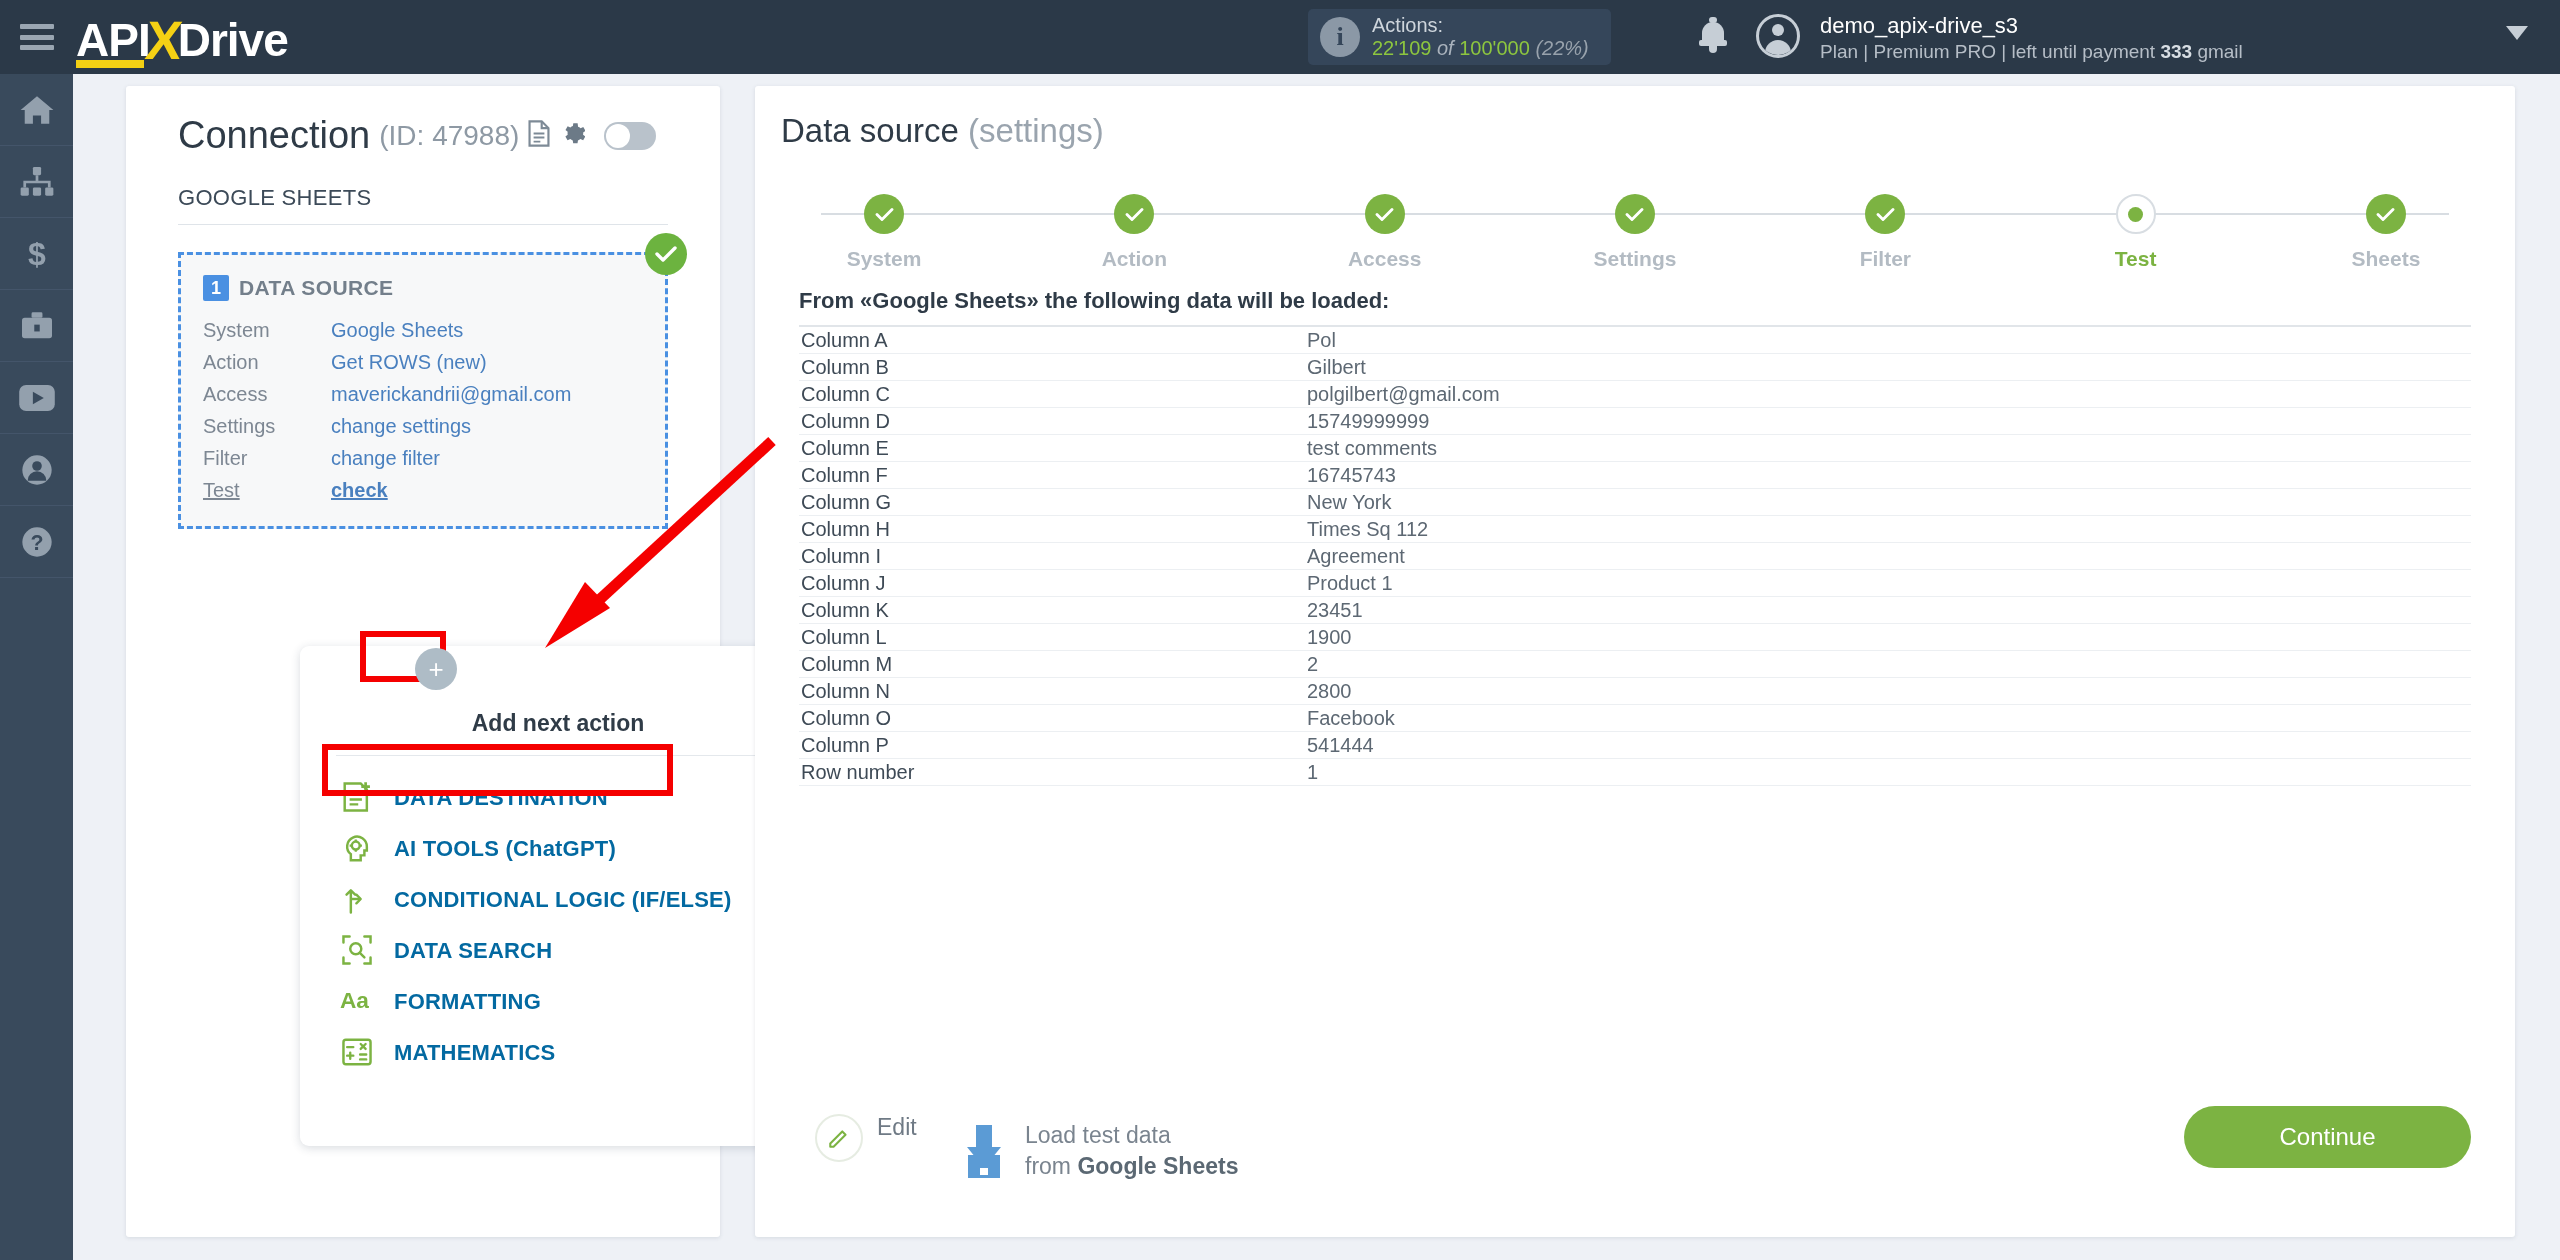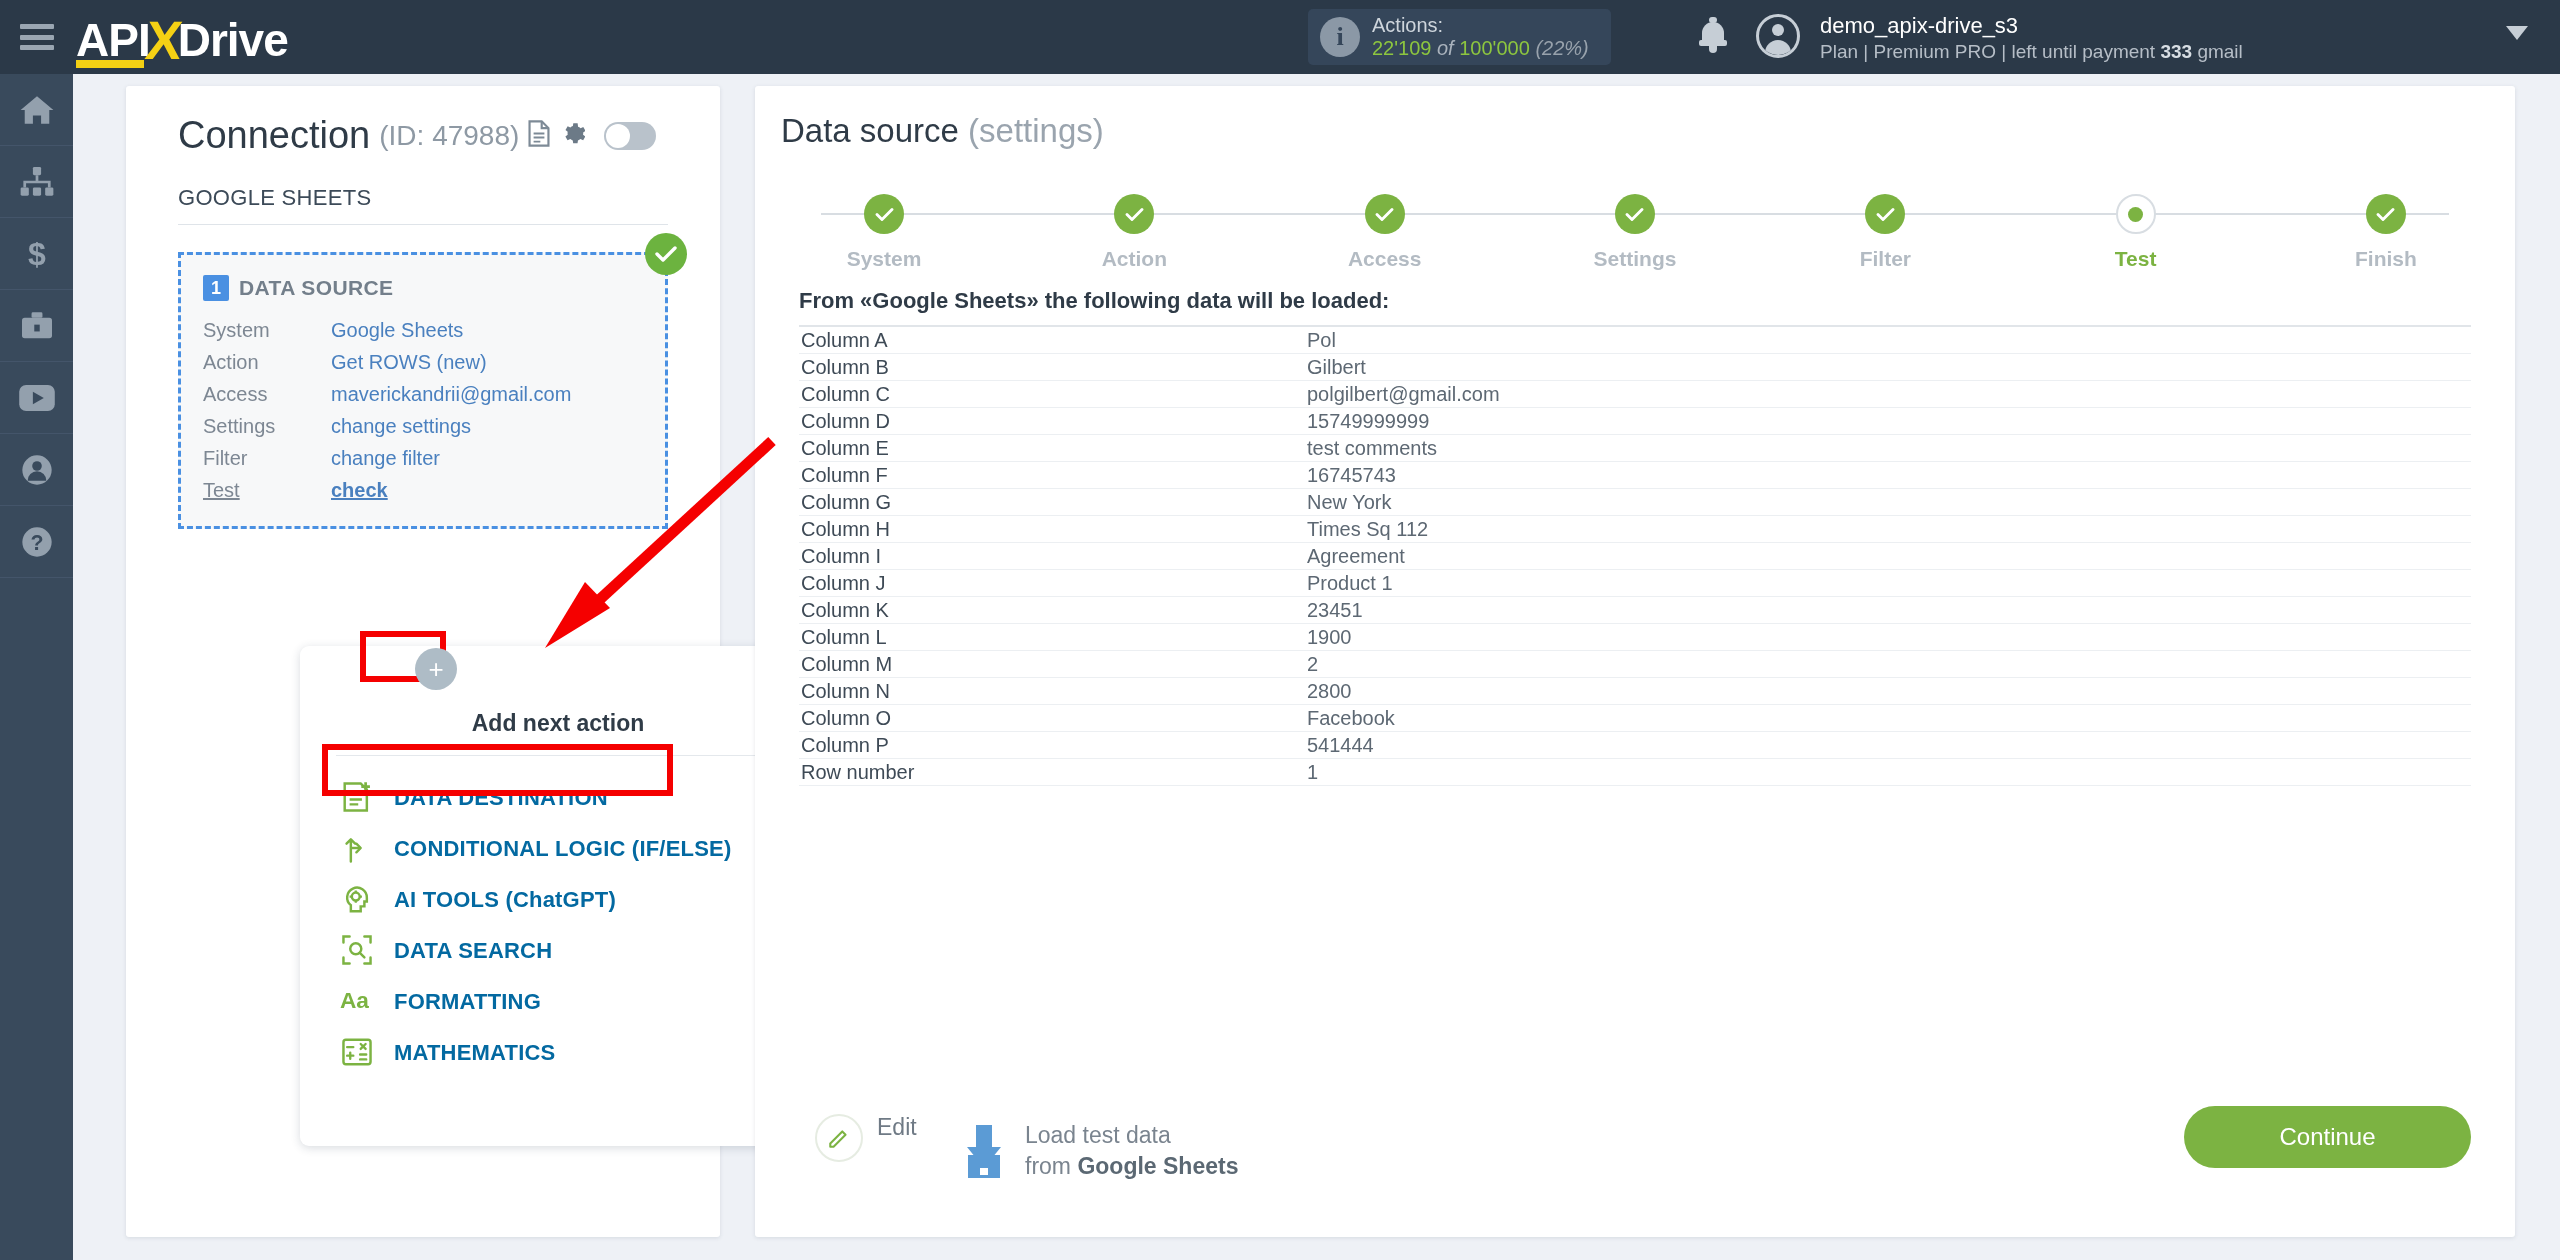--- a/index.html
+++ b/index.html
@@ -456,37 +456,37 @@
             <path d="M7 11h10M7 15h10M7 19h7" stroke="#7cb342" stroke-width="2"></path>
             <path d="M20 1v7M16.5 4.5h7" stroke="#7cb342" stroke-width="2.2"></path>
           </svg>
         </span>
         <span class="lbl">DATA DESTINATION</span>
       </div>
 
       <div class="ana-item">
         <span class="ana-ico">
           <svg width="32" height="32" viewBox="0 0 26 26">
+            <path d="M21 12a8 8 0 10-13 6v5h8v-4h3v-4h2z" fill="none" stroke="#7cb342" stroke-width="2"></path>
+            <circle cx="12" cy="11" r="3.2" fill="none" stroke="#7cb342" stroke-width="2"></circle>
+            <path d="M12 6v2M12 14v2M7 11h2M15 11h2" stroke="#7cb342" stroke-width="1.8"></path>
+          </svg>
+        </span>
+        <span class="lbl">AI TOOLS (ChatGPT)</span>
+      </div>
+
+      <div class="ana-item">
+        <span class="ana-ico">
+          <svg width="32" height="32" viewBox="0 0 26 26">
             <path d="M8 24V6M8 6L4.5 9.5M8 6l3.5 3.5" stroke="#7cb342" stroke-width="2" fill="none" stroke-linecap="round"></path>
             <path d="M8 13h8" stroke="#7cb342" stroke-width="2" fill="none"></path>
             <path d="M16 13l-3.5-3.5M16 13l-3.5 3.5" stroke="#7cb342" stroke-width="2" fill="none" stroke-linecap="round"></path>
           </svg>
         </span>
         <span class="lbl">CONDITIONAL LOGIC (IF/ELSE)</span>
-      </div>
-
-      <div class="ana-item">
-        <span class="ana-ico">
-          <svg width="32" height="32" viewBox="0 0 26 26">
-            <path d="M21 12a8 8 0 10-13 6v5h8v-4h3v-4h2z" fill="none" stroke="#7cb342" stroke-width="2"></path>
-            <circle cx="12" cy="11" r="3.2" fill="none" stroke="#7cb342" stroke-width="2"></circle>
-            <path d="M12 6v2M12 14v2M7 11h2M15 11h2" stroke="#7cb342" stroke-width="1.8"></path>
-          </svg>
-        </span>
-        <span class="lbl">AI TOOLS (ChatGPT)</span>
       </div>
 
       <div class="ana-item">
         <span class="ana-ico">
           <svg width="32" height="32" viewBox="0 0 26 26">
             <path d="M2 7V2h5M24 7V2h-5M2 19v5h5M24 19v5h-5" stroke="#7cb342" stroke-width="2" fill="none" stroke-linecap="round"></path>
             <circle cx="12" cy="12" r="4.5" fill="none" stroke="#7cb342" stroke-width="2"></circle>
             <path d="M15.3 15.3L19 19" stroke="#7cb342" stroke-width="2" stroke-linecap="round"></path>
           </svg>
         </span>
@@ -579,21 +579,21 @@
             <span class="inner"></span>
           </div>
         <div class="nm">Test</div>
       </div>
       <div class="step">
         <div class="dot">
           <svg width="19" height="15" viewBox="0 0 22 18">
               <path d="M2 9l6 6L20 3" stroke="#fff" stroke-width="3.4" fill="none" stroke-linecap="round" stroke-linejoin="round"></path>
             </svg>
         </div>
-        <div class="nm">Finish</div>
+        <div class="nm">Sheets</div>
       </div>
     </div>
   </div>
 
   <div class="from-line">From «Google Sheets» the following data will be loaded:</div>
 
   <div class="tbl">
     <div class="tbl-row">
         <span class="c1">Column A</span>
         <span class="c2">Pol</span>

